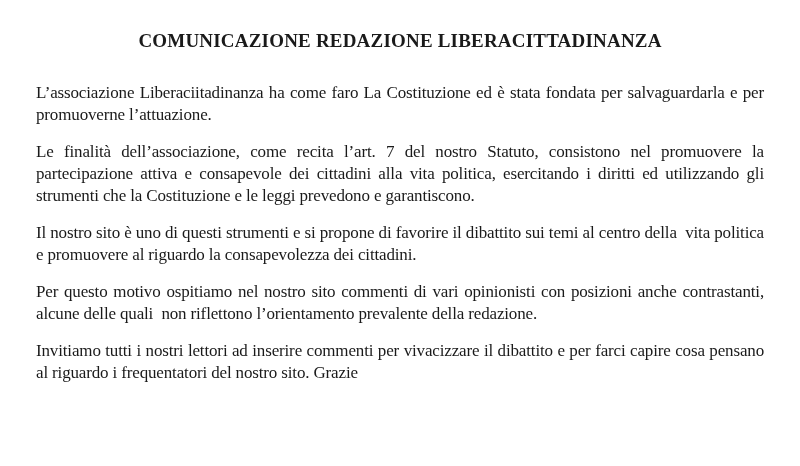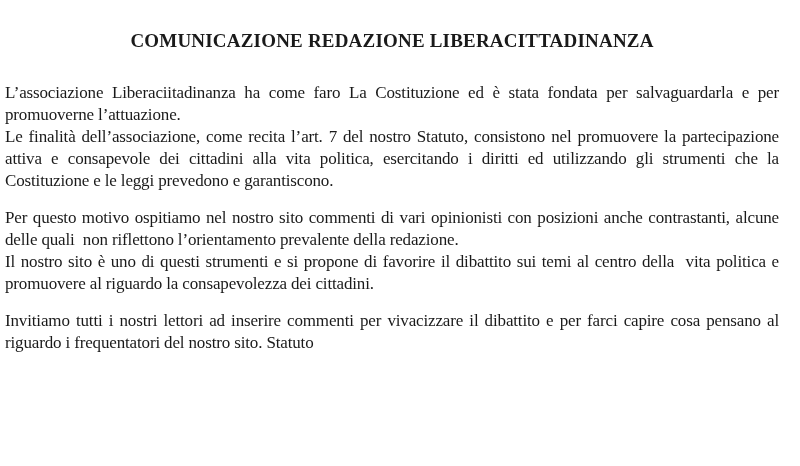--- a/index.html
+++ b/index.html
@@ -9,47 +9,47 @@
     height: 466px;
     overflow: hidden;
   }
   body {
     font-family: "Liberation Serif", "DejaVu Serif", serif;
   }
   .page {
     box-sizing: border-box;
     width: 800px;
     height: 348px;
-    padding: 28px 21px 0 5px;
+    padding: 28px 21px 0 21px;
   }
   .title {
     margin: 0 0 28px 0;
     font-size: 19px;
     line-height: 26px;
     font-weight: bold;
     text-align: center;
     letter-spacing: 0.2px;
   }
   .para {
-    margin: 0;
+    margin: 15px;
     font-size: 17px;
     line-height: 22px;
     letter-spacing: -0.15px;
     text-align: justify;
     white-space: pre-wrap;
   }
   .para.gap {
     margin-top: 15px;
   }
 </style>
 </head>
 <body style="background-color: rgb(255, 255, 255); color: rgb(26, 26, 26);">
 
 <div class="page">
   <h1 class="title">COMUNICAZIONE REDAZIONE LIBERACITTADINANZA</h1>
   <div class="document-body">
       <p class="para">L’associazione Liberaciitadinanza ha come faro La Costituzione ed è stata fondata per salvaguardarla e per promuoverne l’attuazione.</p>
       <p class="para">Le finalità dell’associazione, come recita l’art. 7 del nostro Statuto, consistono nel promuovere la partecipazione attiva e consapevole dei cittadini alla vita politica, esercitando i diritti ed utilizzando gli strumenti che la Costituzione e le leggi prevedono e garantiscono.</p>
+      <p class="para">Il nostro sito è uno di questi strumenti e si propone di favorire il dibattito sui temi al centro della  vita politica e promuovere al riguardo la consapevolezza dei cittadini.</p>
       <p class="para gap">Per questo motivo ospitiamo nel nostro sito commenti di vari opinionisti con posizioni anche contrastanti, alcune delle quali  non riflettono l’orientamento prevalente della redazione.</p>
-      <p class="para">Il nostro sito è uno di questi strumenti e si propone di favorire il dibattito sui temi al centro della  vita politica e promuovere al riguardo la consapevolezza dei cittadini.</p>
-      <p class="para gap">Invitiamo tutti i nostri lettori ad inserire commenti per vivacizzare il dibattito e per farci capire cosa pensano al riguardo i frequentatori del nostro sito. Statuto</p>
+      <p class="para gap">Invitiamo tutti i nostri lettori ad inserire commenti per vivacizzare il dibattito e per farci capire cosa pensano al riguardo i frequentatori del nostro sito. Grazie</p>
     </div>
 </div>
 
 </body></html>

